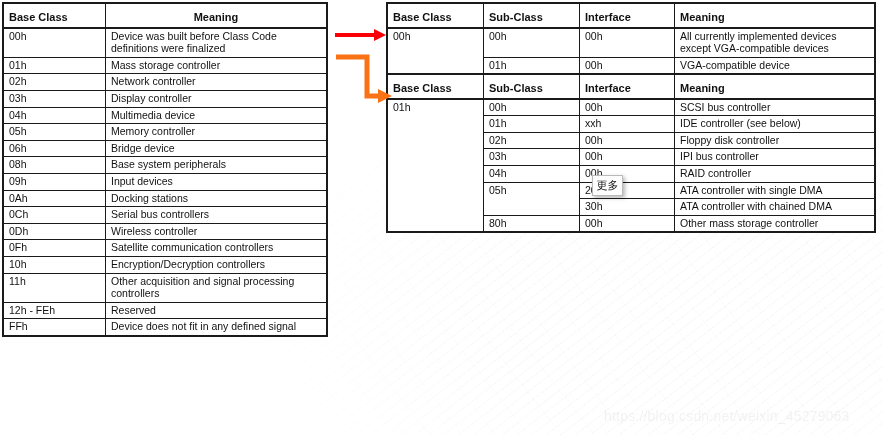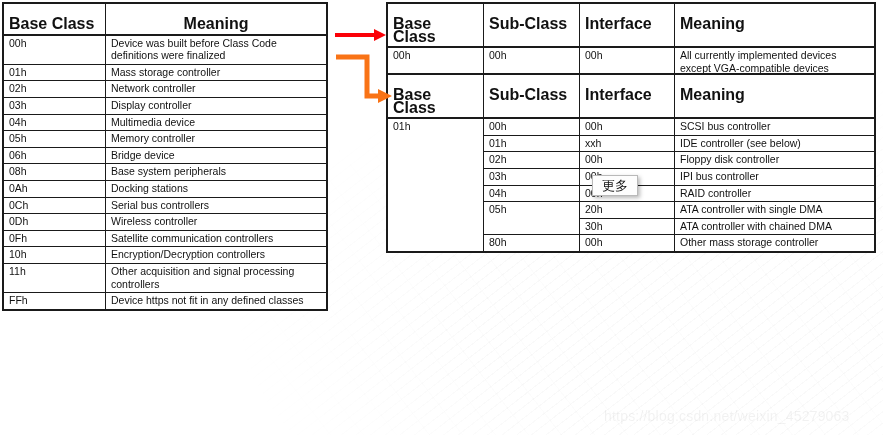--- a/index.html
+++ b/index.html
@@ -51,22 +51,22 @@
     text-align: left;
     vertical-align: top;
     font-size: 10.5px;
     line-height: 12.6px;
     font-weight: normal;
     color: #111111;
     background: #ffffff;
   }
   .tbl th {
     font-weight: bold;
-    font-size: 16px;
-    padding-top: 14px;
+    font-size: 11px;
+    padding-top: 7px;
     padding-bottom: 3px;
   }
   .tbl thead th { border-bottom-width: 2px; }
 
   
   #table-base-class {
     left: 2px;
     top: 2px;
     width: 326px;
     border: 2px solid #1a1a1a;
@@ -96,30 +96,30 @@
     pointer-events: none;
   }
   #arrow-red   { left: 333px; top: 26px;  width: 54px; height: 18px; }
   #arrow-orange{ left: 333px; top: 48px;  width: 60px; height: 58px; }
 
   
   #more-tooltip {
     position: absolute;
     left: 592px;
     top: 175px;
-    width: 46px;
+    width: 31px;
     height: 21px;
     background: #fdfdfd;
     border: 1px solid #b9b9b9;
     box-shadow: 2px 2px 4px rgba(0,0,0,0.28);
     z-index: 9;
     display: flex;
     align-items: center;
     justify-content: center;
-    font-size: 13px;
+    font-size: 11px;
     line-height: 11px;
     color: #111111;
     font-family: "DejaVu Sans", sans-serif;
     box-sizing: border-box;
   }
 
   
   #watermark {
     position: absolute;
     left: 604px;
@@ -172,20 +172,24 @@
       </tr>
       <tr>
         <td class="c-code">06h</td>
         <td class="c-meaning">Bridge device</td>
       </tr>
       <tr>
         <td class="c-code">08h</td>
         <td class="c-meaning">Base system peripherals</td>
       </tr>
       <tr>
+        <td class="c-code">09h</td>
+        <td class="c-meaning">Input devices</td>
+      </tr>
+      <tr>
         <td class="c-code">0Ah</td>
         <td class="c-meaning">Docking stations</td>
       </tr>
       <tr>
         <td class="c-code">0Ch</td>
         <td class="c-meaning">Serial bus controllers</td>
       </tr>
       <tr>
         <td class="c-code">0Dh</td>
         <td class="c-meaning">Wireless controller</td>
@@ -196,22 +200,26 @@
       </tr>
       <tr>
         <td class="c-code">10h</td>
         <td class="c-meaning">Encryption/Decryption controllers</td>
       </tr>
       <tr>
         <td class="c-code">11h</td>
         <td class="c-meaning">Other acquisition and signal processing controllers</td>
       </tr>
       <tr>
+        <td class="c-code">12h - FEh</td>
+        <td class="c-meaning">Reserved</td>
+      </tr>
+      <tr>
         <td class="c-code">FFh</td>
-        <td class="c-meaning">Device https not fit in any defined classes</td>
+        <td class="c-meaning">Device does not fit in any defined signal</td>
       </tr>
     </tbody>
 </table>
 
 <table class="tbl right" id="table-class-00">
   <thead>
     <tr>
       <th class="c-base">Base Class</th>
       <th class="c-sub">Sub-Class</th>
       <th class="c-iface">Interface</th>

